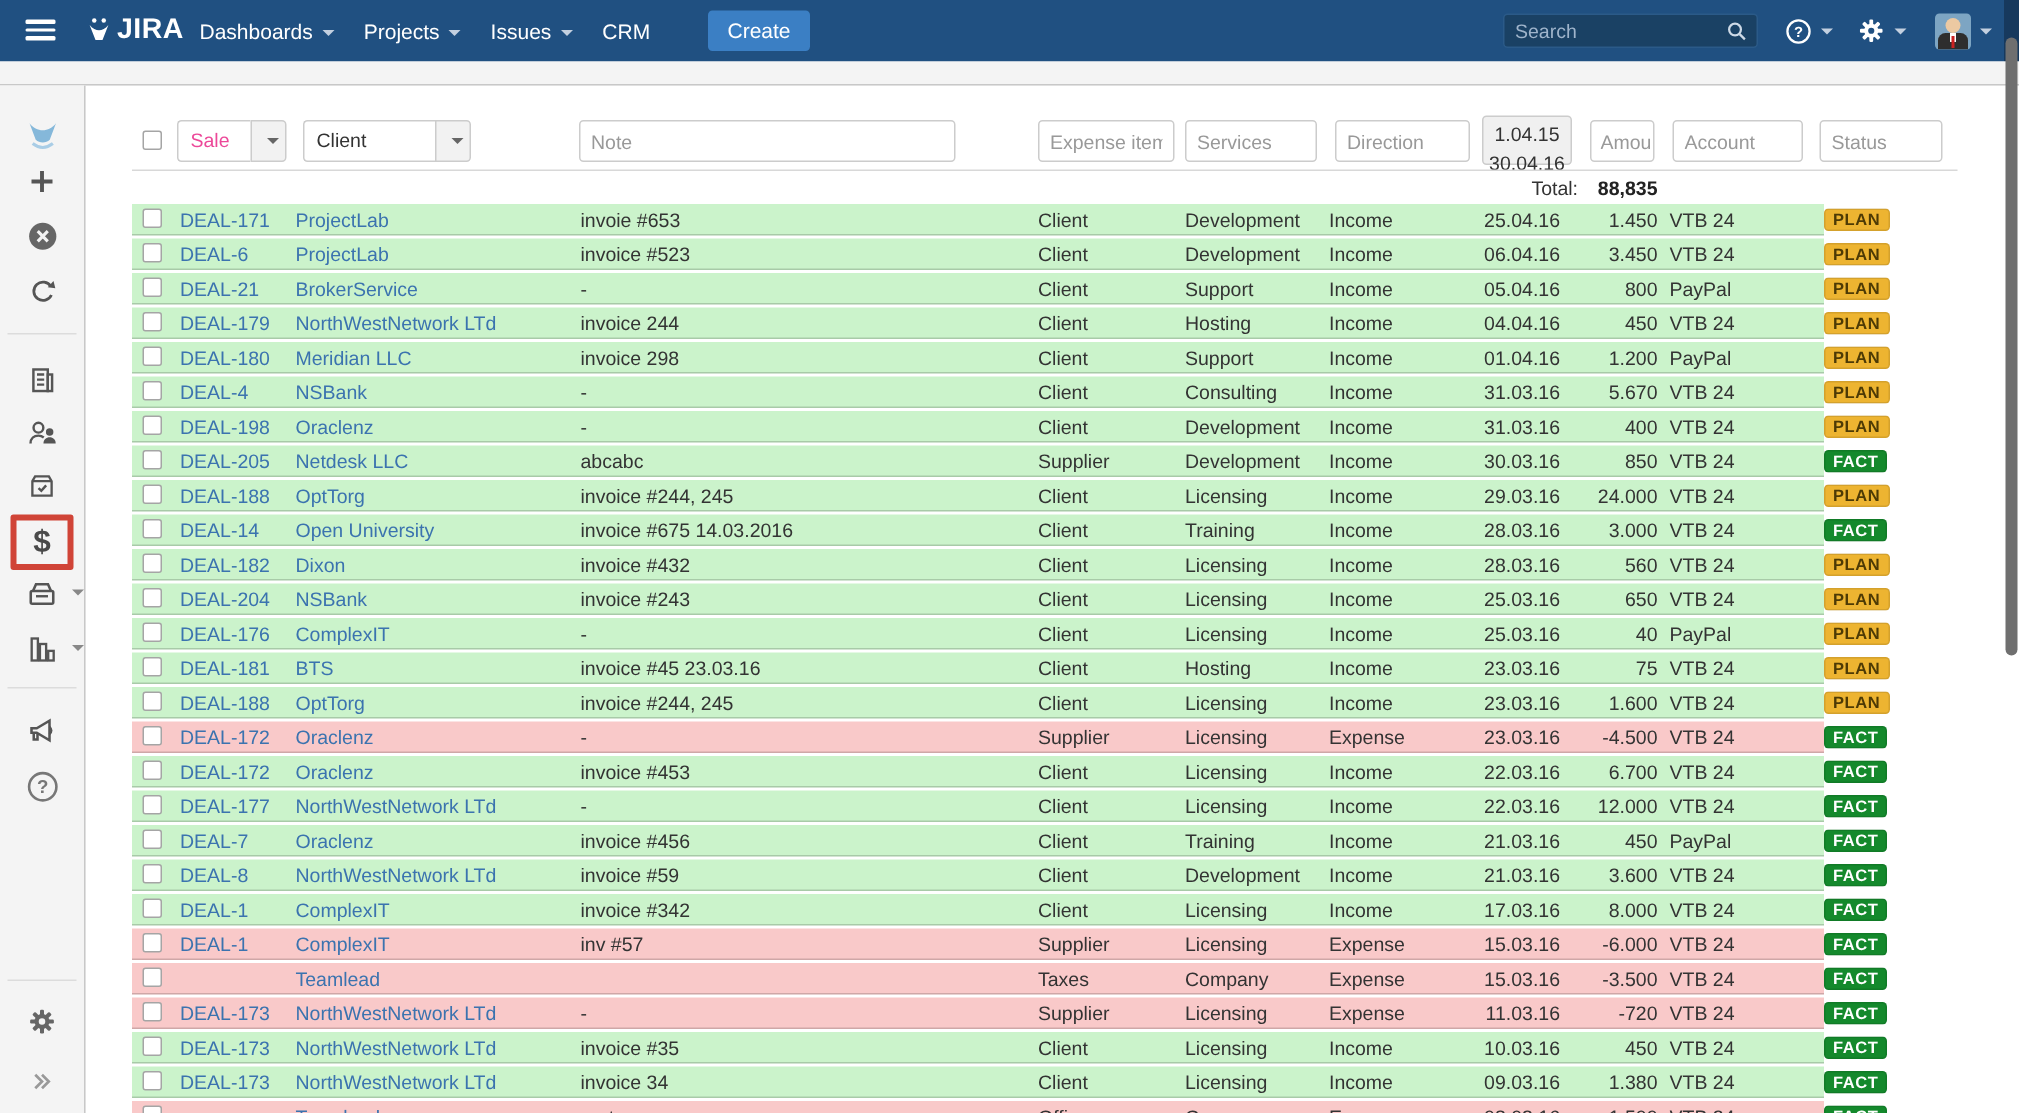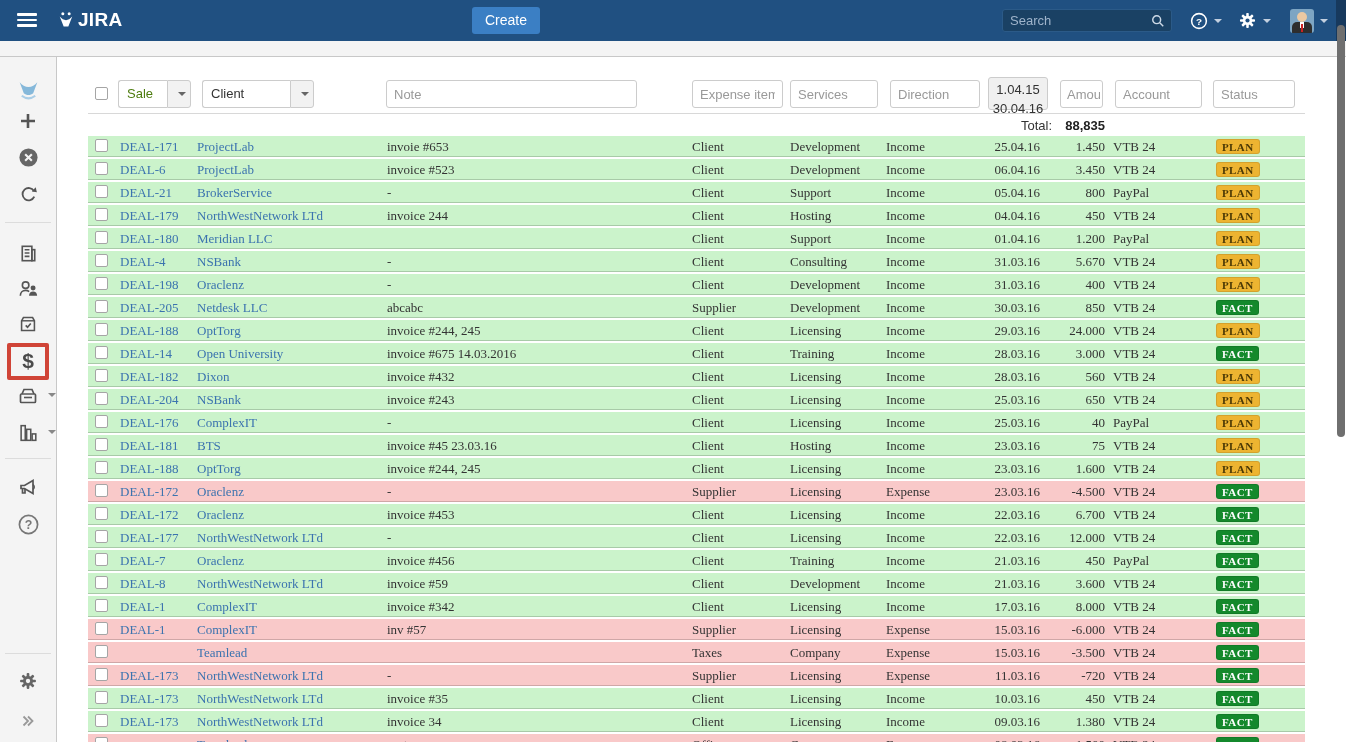--- a/index.html
+++ b/index.html
@@ -48,21 +48,21 @@
   .combo .val { height:28px; background:#fff; border:1px solid #ccc; border-right:none; border-radius:3px 0 0 3px; font-size:13px; line-height:26px; padding-left:8px; overflow:hidden; white-space:nowrap; }
   .combo .btn { width:24px; height:28px; background:#f2f2f2; border:1px solid #ccc; border-radius:0 3px 3px 0; display:flex; align-items:center; justify-content:center; color:#666; }
   .fin { position:absolute; top:80px; height:28px; border:1px solid #ccc; border-radius:3px; font-size:13px; padding:0 7px; color:#333; outline:none; font-family:"Liberation Sans",sans-serif; background:#fff; }
   .fin::placeholder { color:#999; }
   .date-btn { position:absolute; left:988px; top:77px; width:60px; height:33px; background:#f0f0f0; border:1px solid #ccc; border-radius:3px; font-size:13px; color:#333; text-align:center; line-height:1.45; padding-top:3px; cursor:pointer; }
   .filter-divider { position:absolute; left:88px; top:113px; width:1217px; height:1px; background:#d8d8d8; }
   .total-label { position:absolute; left:955px; top:118px; width:97px; text-align:right; font-size:13px; color:#333; }
   .total-value { position:absolute; left:1010px; top:118px; width:95px; text-align:right; font-size:13px; font-weight:bold; color:#222; }
 
   
-  .row { position:absolute; left:88px; width:1217px; height:21px; border-bottom:1px solid rgba(0,0,0,0.17);font-family:Liberation Serif, serif; }
+  .row { position:absolute; left:88px; width:1128px; height:21px; border-bottom:1px solid rgba(0,0,0,0.17); }
   .row.income { background:#cbf3cb; }
   .row.expense { background:#f9c9c9; }
   .cell { position:absolute; top:0; height:21px; line-height:21px; font-size:13px; color:#333; white-space:nowrap; overflow:hidden; }
   .link { color:#3b73af; cursor:pointer; }
   .c-deal { left:32px; width:73px; }
   .c-company { left:109px; width:186px; }
   .c-note { left:299px; width:300px; }
   .c-cp { left:604px; width:95px; }
   .c-service { left:702px; width:92px; }
   .c-direction { left:798px; width:88px; }
@@ -84,20 +84,37 @@
         <span></span>
       </div>
     <div class="logo">
       <svg width="20" height="23" viewBox="0 0 24 24">
         <circle cx="8.2" cy="5" r="1.8" fill="#fff"></circle>
         <circle cx="15.8" cy="5" r="1.8" fill="#fff"></circle>
         <path d="M4.5 8.5 C7 11.5 9.5 12.8 12 12.8 S17 11.5 19.5 8.5 L14.8 20.5 L9.2 20.5 Z" fill="#fff"></path>
       </svg>
       <span class="logo-text">JIRA</span>
     </div>
+    <div class="nav-menus" id="nav-menus">
+        <div class="nav-menu">
+          <span>Dashboards</span>
+          <span class="caret"></span>
+        </div>
+        <div class="nav-menu">
+          <span>Projects</span>
+          <span class="caret"></span>
+        </div>
+        <div class="nav-menu">
+          <span>Issues</span>
+          <span class="caret"></span>
+        </div>
+        <div class="nav-menu">
+          <span>CRM</span>
+        </div>
+      </div>
     <div class="create-btn">Create</div>
     <div class="search-box">
       <input type="text" placeholder="Search" style="">
       <svg class="search-ic" width="14" height="14" viewBox="0 0 16 16">
           <circle cx="6.5" cy="6.5" r="4.5" fill="none" stroke="#cdd9e6" stroke-width="1.7"></circle>
           <path d="M10 10 L14 14" stroke="#cdd9e6" stroke-width="1.7"></path>
         </svg>
     </div>
     <div class="nav-right-item" style="left:1190px;">
       <svg width="18" height="18" viewBox="0 0 20 20">
@@ -204,21 +221,21 @@
       <div class="side-ic" style="top: 655px;"><svg width="18" height="18" viewBox="0 0 20 20">
           <path d="M5 5l5 5-5 5M10 5l5 5-5 5" fill="none" stroke="#999" stroke-width="2"></path>
         </svg></div>
       <span class="caret side-caret" style="left: 42px; top: 336px;"></span>
       <span class="caret side-caret" style="left: 42px; top: 373px;"></span>
     </div>
 
   <div class="filters">
     <div class="chk"></div>
     <div class="combo" style="left:118px;">
-      <div class="val" style="width:49px;color:#4d7c0f;">Sale</div>
+      <div class="val" style="width:49px;color:#ec4899;">Sale</div>
       <div class="btn">
           <span class="caret"></span>
         </div>
     </div>
     <div class="combo" style="left:202px;">
       <div class="val" style="width:88px;color:#333;">Client</div>
       <div class="btn">
           <span class="caret"></span>
         </div>
     </div>
@@ -288,20 +305,21 @@
         <div class="cell c-direction">Income</div>
         <div class="cell c-date">04.04.16</div>
         <div class="cell c-amount">450</div>
         <div class="cell c-account">VTB 24</div>
         <span class="badge" style="background: rgb(237, 180, 49); color: rgb(77, 58, 5);">PLAN</span>
       </div>
       <div class="row income" style="top: 228px;">
         <div class="chk"></div>
         <div class="cell c-deal link">DEAL-180</div>
         <div class="cell c-company link">Meridian LLC</div>
+        <div class="cell c-note">invoice 298</div>
         <div class="cell c-cp">Client</div>
         <div class="cell c-service">Support</div>
         <div class="cell c-direction">Income</div>
         <div class="cell c-date">01.04.16</div>
         <div class="cell c-amount">1.200</div>
         <div class="cell c-account">PayPal</div>
         <span class="badge" style="background: rgb(237, 180, 49); color: rgb(77, 58, 5);">PLAN</span>
       </div>
       <div class="row income" style="top: 251px;">
         <div class="chk"></div>

